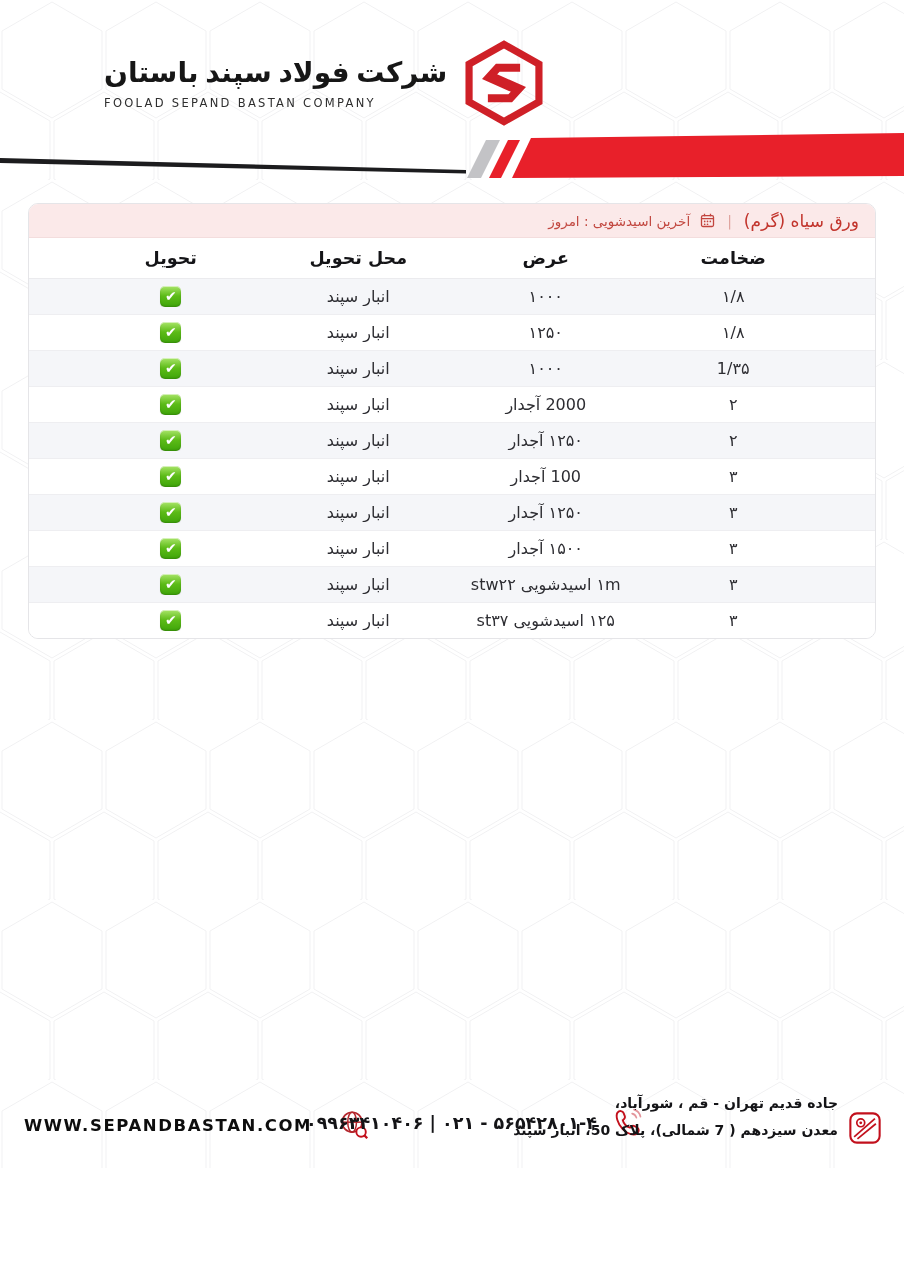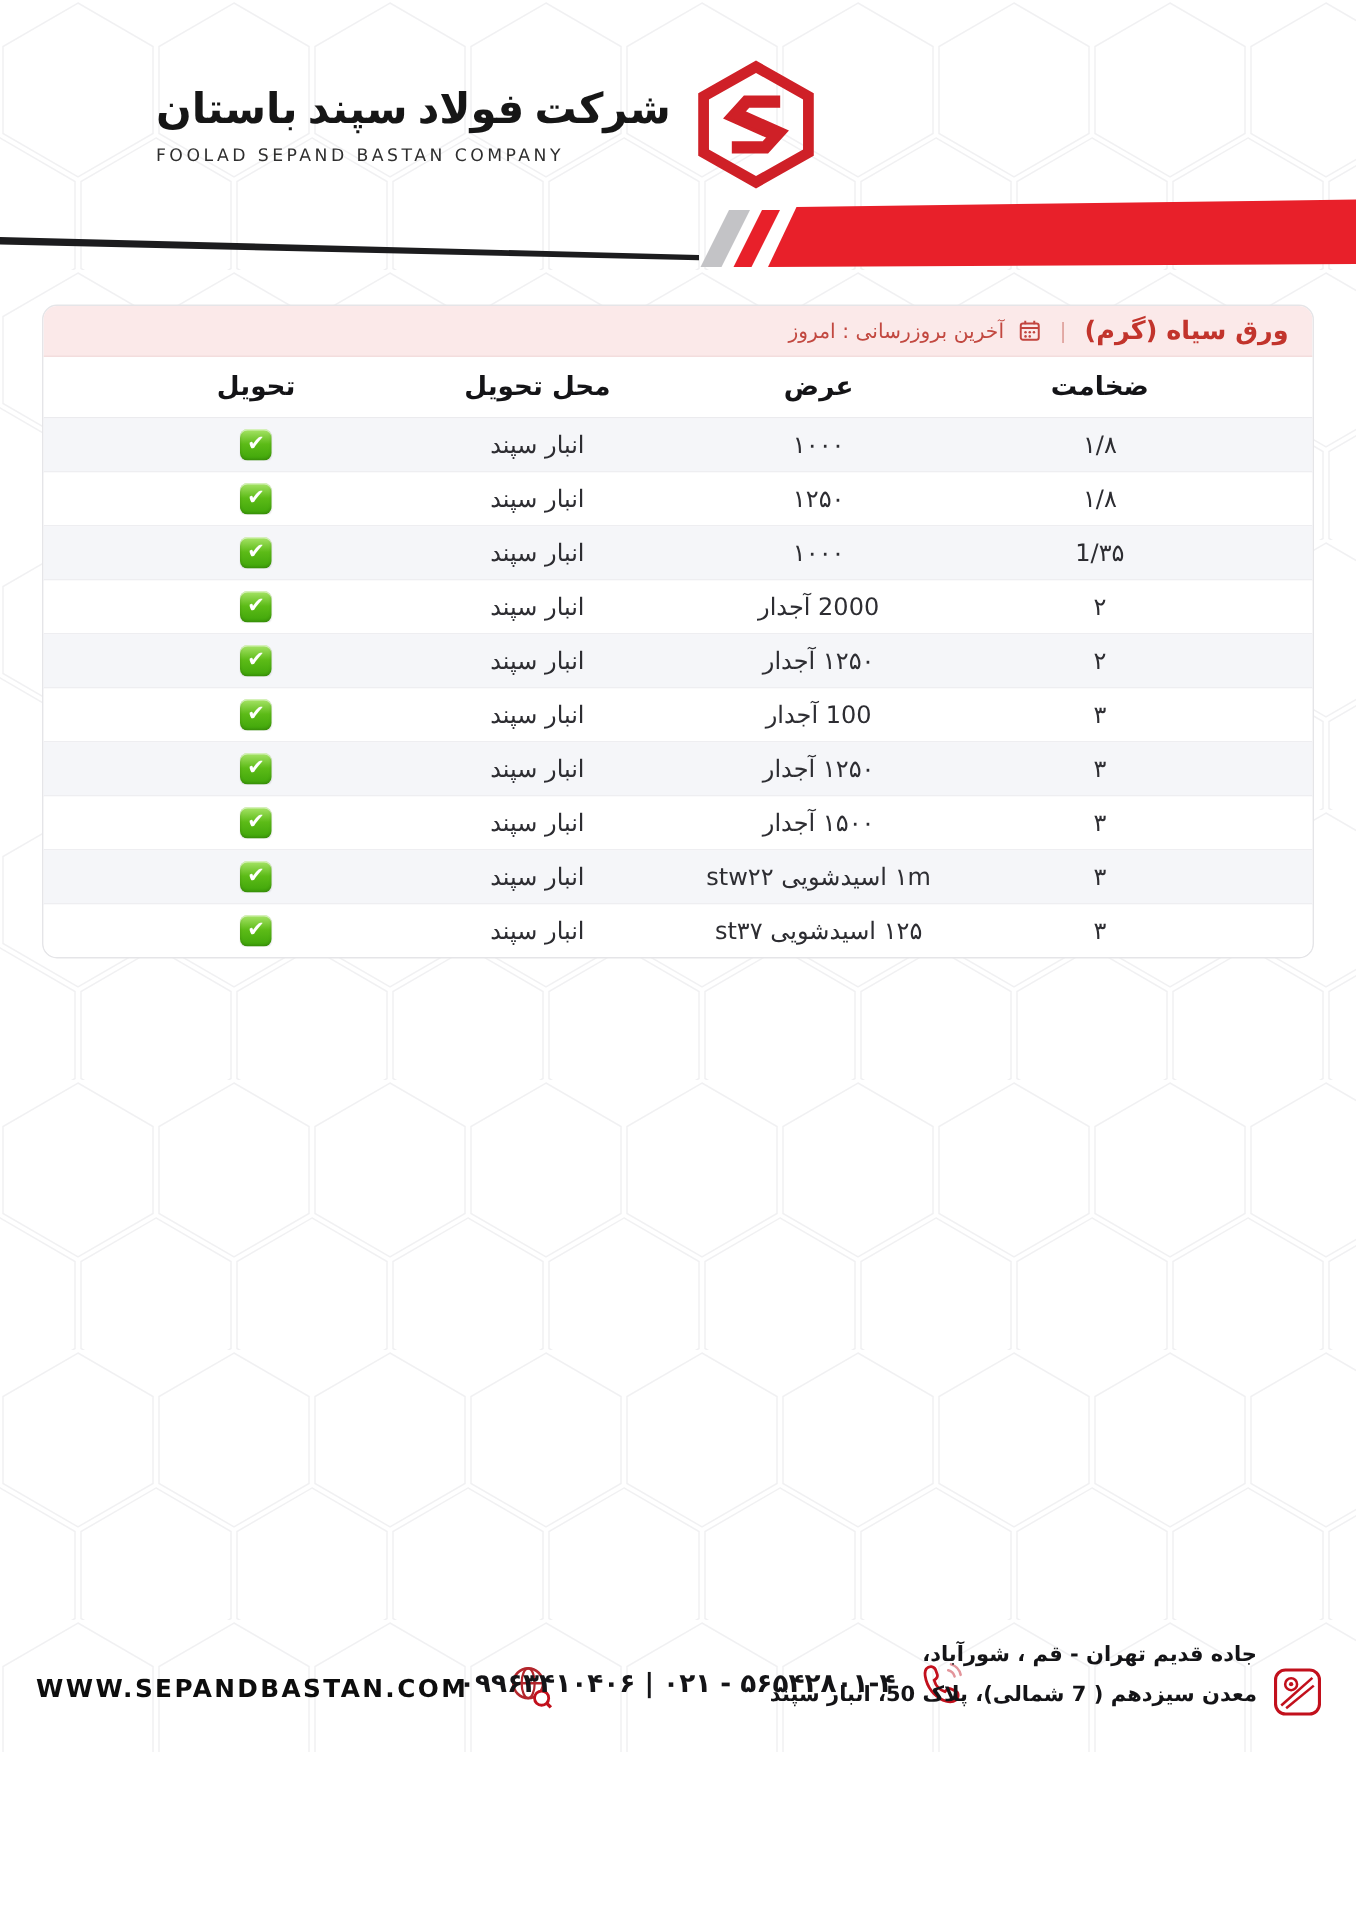--- a/index.html
+++ b/index.html
@@ -17,21 +17,21 @@
   
   .banner{left:0;width:904px;height:52px;display:block;}
   .banner-top{top:130px;}
   .banner-bottom{top:1178px;}
 
   
   .sheet-card{left:28px;top:203px;width:846px;border:1px solid #e5e5e8;border-radius:10px;
               background:#fff;overflow:hidden;}
   .titlebar{height:33px;background:#fbe9e9;display:flex;align-items:center;gap:10px;
             padding:0 16px;border-bottom:1px solid #f3dddd;}
-  .sheet-title{font-size:17px;font-weight:bold;color:#c2342c;}
+  .sheet-title{font-size:17px;font-weight:normal;color:#c2342c;}
   .title-sep{font-size:14px;color:#dfa29d;padding:0 2px;}
   .updated{font-size:13.5px;color:#c24840;}
   .thead{display:grid;grid-template-columns:repeat(4,1fr);height:40px;align-items:center;
          padding:0 48px;font-weight:bold;font-size:17.5px;color:#141417;text-align:center;
          border-bottom:1px solid #ebebee;background:#fff;}
   .table-row{display:grid;grid-template-columns:repeat(4,1fr);height:35px;align-items:center;
              padding:0 48px;font-size:16px;color:#2d2d32;text-align:center;
              border-bottom:1px solid #eeeef1;background:#fff;}
   .table-row:nth-child(odd){background:#f5f6f9;}
   .table-row:last-child{border-bottom:none;}
@@ -95,21 +95,21 @@
         <rect x="1.6" y="2.8" width="12.8" height="11.6" rx="1.6" fill="none" stroke="#c2443e" stroke-width="1.4"></rect>
         <line x1="1.6" y1="6" x2="14.4" y2="6" stroke="#c2443e" stroke-width="1.4"></line>
         <line x1="4.8" y1="0.8" x2="4.8" y2="3.4" stroke="#c2443e" stroke-width="1.4"></line>
         <line x1="11.2" y1="0.8" x2="11.2" y2="3.4" stroke="#c2443e" stroke-width="1.4"></line>
         <circle cx="5" cy="9" r="0.9" fill="#c2443e"></circle>
           <circle cx="8" cy="9" r="0.9" fill="#c2443e"></circle>
         <circle cx="11" cy="9" r="0.9" fill="#c2443e"></circle>
           <circle cx="5" cy="12" r="0.9" fill="#c2443e"></circle>
         <circle cx="8" cy="12" r="0.9" fill="#c2443e"></circle>
       </svg>
-      <span class="updated">آخرین بروزرسانی : امروز</span>
+      <span class="updated">آخرین اسیدشویی : امروز</span>
     </div>
 
     <div class="thead">
       <div class="cell">ضخامت</div>
       <div class="cell">عرض</div>
       <div class="cell">محل تحویل</div>
       <div class="cell">تحویل</div>
     </div>
 
     <div>

